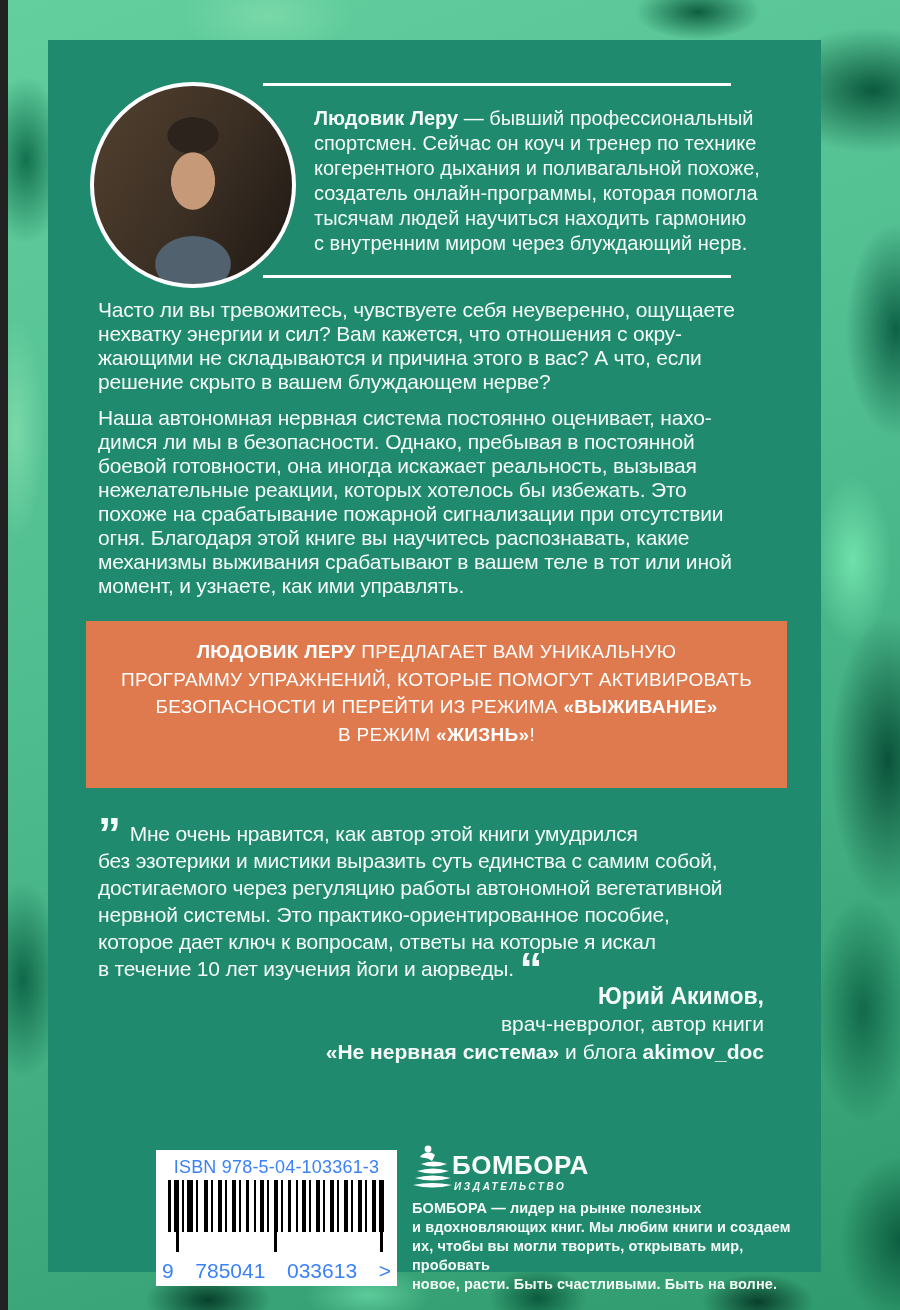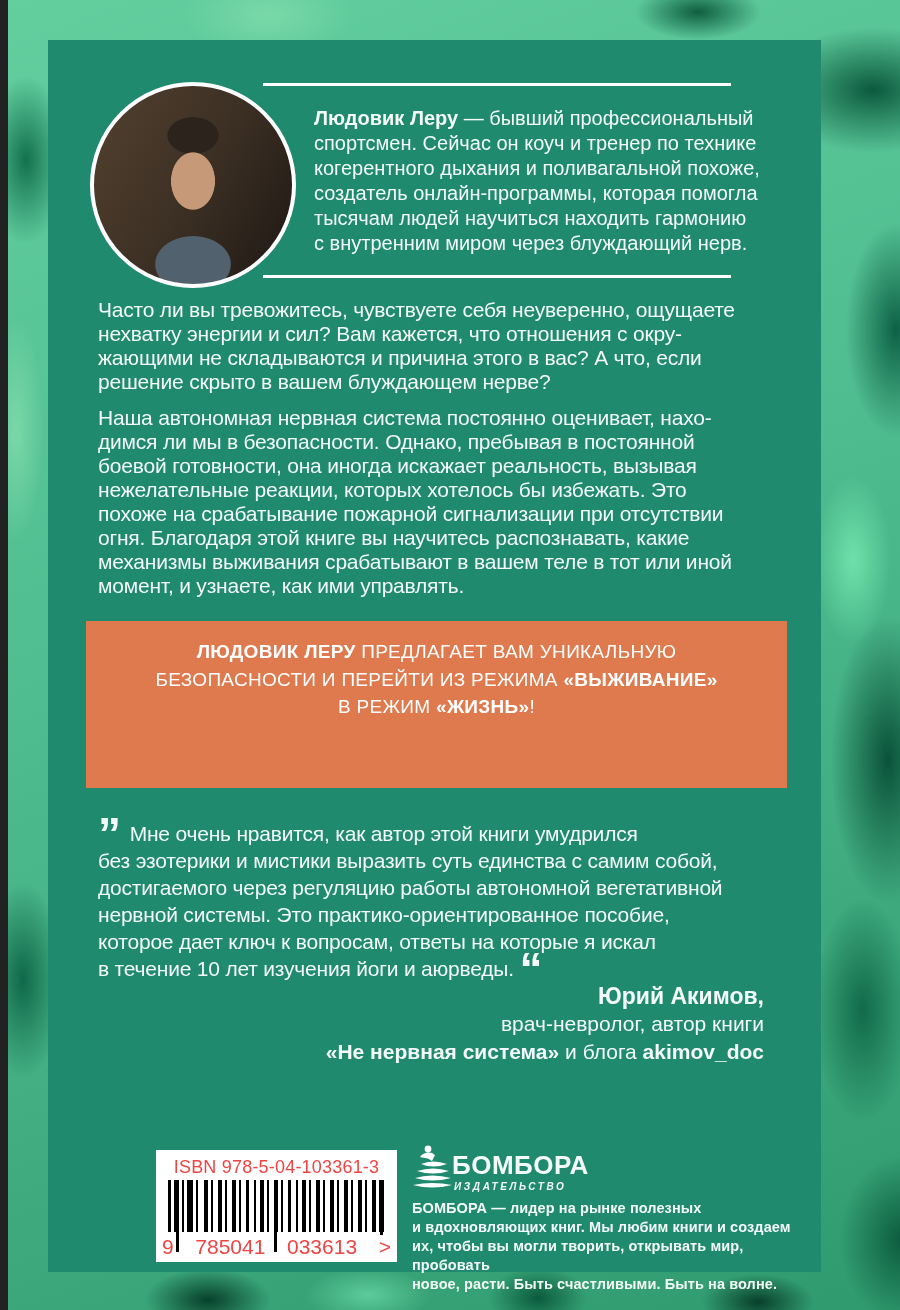--- a/index.html
+++ b/index.html
@@ -67,21 +67,21 @@
   
   .quote{position:absolute;left:50px;top:780px;width:690px;font-size:21px;line-height:27px;letter-spacing:-0.2px;}
   .q{font-size:46px;font-weight:bold;line-height:0;position:relative;top:9px;letter-spacing:-3px;margin:0 6px 0 0;}
   .attribution{position:absolute;right:57px;top:942px;width:500px;text-align:right;font-size:21px;line-height:28px;}
   .attribution .rich-line:first-child{font-size:23px;}
 
   .b{font-weight:bold;}
   .rich-line{min-height:1em;}
 
   
-  .barcode-box{position:absolute;left:108px;top:1110px;width:241px;height:112px;background:#FFFFFF;color:#ef4444;}
+  .barcode-box{position:absolute;left:108px;top:1110px;width:241px;height:136px;background:#FFFFFF;color:#3b82f6;}
   .isbn{position:absolute;left:0;right:0;top:7px;text-align:center;font-size:18px;letter-spacing:0.2px;}
   .bars{
     position:absolute;left:12px;top:30px;width:216px;height:52px;
     background:linear-gradient(90deg,
       #000 0 3px,#fff 3px 6px,#000 6px 8px,#fff 8px 14px,#000 14px 16px,#fff 16px 19px,
       #000 19px 25px,#fff 25px 28px,#000 28px 30px,#fff 30px 36px,#000 36px 40px,#fff 40px 43px,
       #000 43px 45px,#fff 45px 50px,#000 50px 54px,#fff 54px 57px,#000 57px 59px,#fff 59px 64px,
       #000 64px 68px,#fff 68px 71px,#000 71px 73px,#fff 73px 78px,#000 78px 81px,#fff 81px 86px,
       #000 86px 88px,#fff 88px 92px,#000 92px 96px,#fff 96px 99px,#000 99px 101px,#fff 101px 106px,
       #000 106px 110px,#fff 110px 113px,#000 113px 115px,#fff 115px 120px,#000 120px 123px,#fff 123px 128px,
@@ -130,20 +130,21 @@
 димся ли мы в безопасности. Однако, пребывая в постоянной
 боевой готовности, она иногда искажает реальность, вызывая
 нежелательные реакции, которых хотелось бы избежать. Это
 похоже на срабатывание пожарной сигнализации при отсутствии
 огня. Благодаря этой книге вы научитесь распознавать, какие
 механизмы выживания срабатывают в вашем теле в тот или иной
 момент, и узнаете, как ими управлять.</div>
 
     <div class="promo">
         <div class="rich-line"><span class="b">ЛЮДОВИК ЛЕРУ</span><span> ПРЕДЛАГАЕТ ВАМ УНИКАЛЬНУЮ</span></div>
+        <div class="rich-line"><span>ПРОГРАММУ УПРАЖНЕНИЙ, КОТОРЫЕ ПОМОГУТ АКТИВИРОВАТЬ</span></div>
         <div class="rich-line"><span>БЕЗОПАСНОСТИ И ПЕРЕЙТИ ИЗ РЕЖИМА </span><span class="b">«ВЫЖИВАНИЕ»</span></div>
         <div class="rich-line"><span>В РЕЖИМ </span><span class="b">«ЖИЗНЬ»</span><span>!</span></div>
       </div>
 
     <div class="quote">
         <div class="rich-line"><span class="q">”</span><span> Мне очень нравится, как автор этой книги умудрился</span></div>
         <div class="rich-line"><span>без эзотерики и мистики выразить суть единства с самим собой,</span></div>
         <div class="rich-line"><span>достигаемого через регуляцию работы автономной вегетативной</span></div>
         <div class="rich-line"><span>нервной системы. Это практико-ориентированное пособие,</span></div>
         <div class="rich-line"><span>которое дает ключ к вопросам, ответы на которые я искал</span></div>

